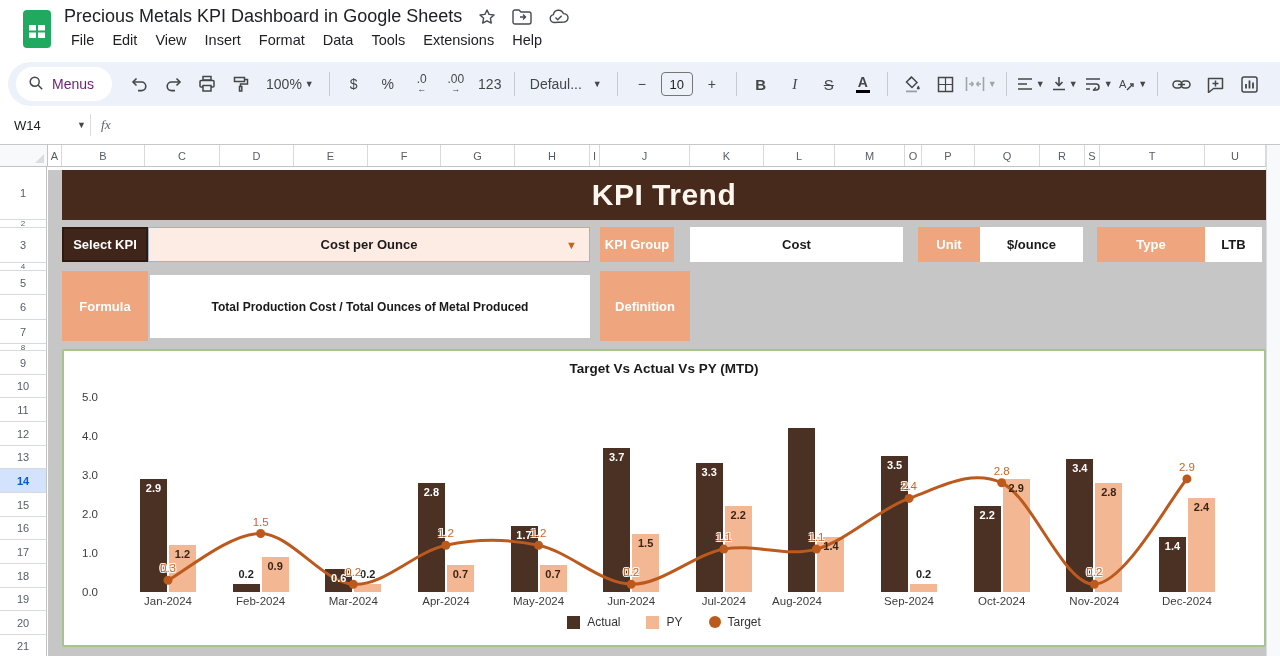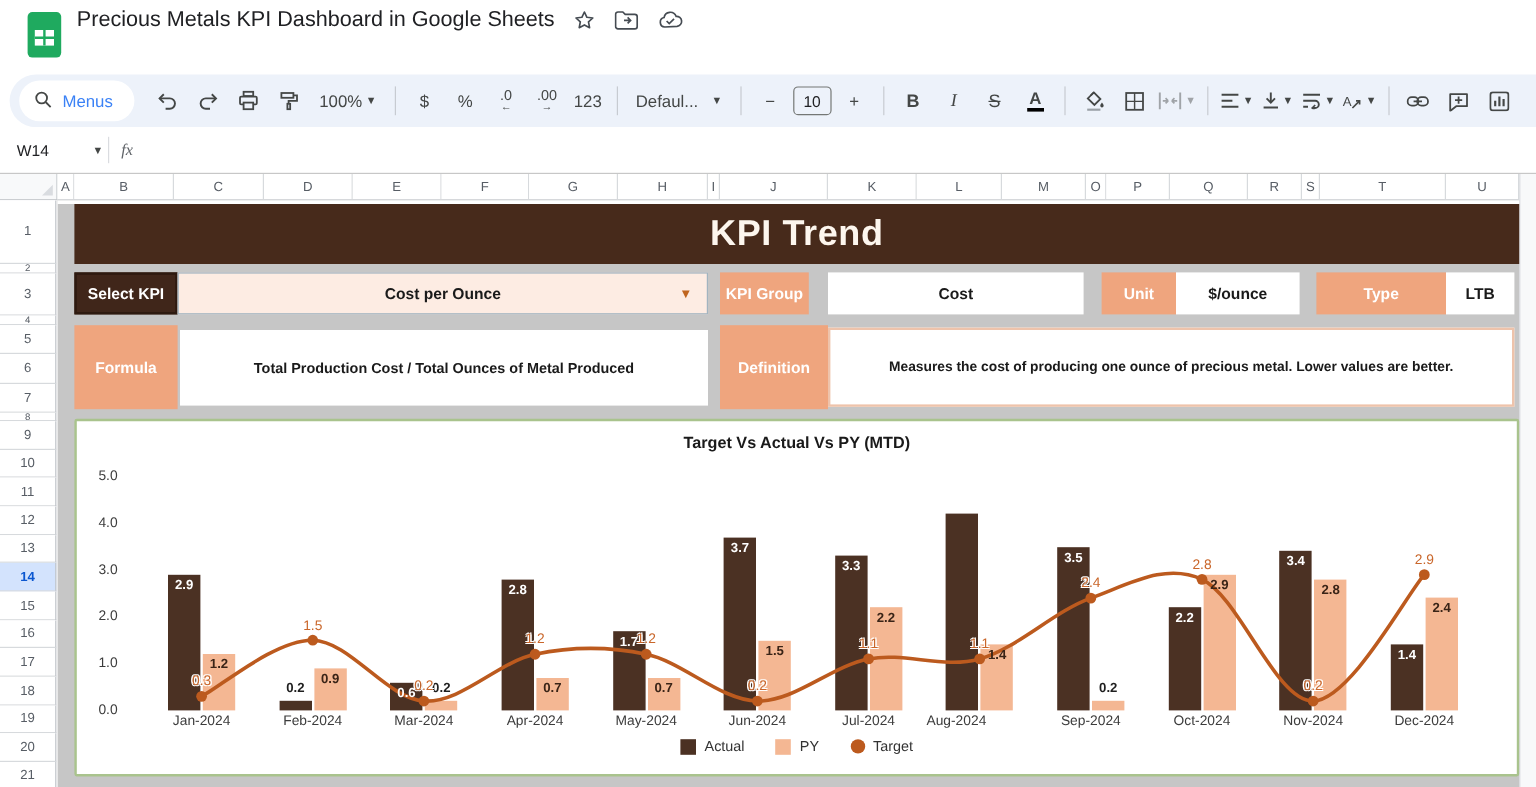--- a/index.html
+++ b/index.html
@@ -15,21 +15,21 @@
   .doc-title { font-size:18px; color:#202124; }
   .tb-ico { display:inline-flex; align-items:center; }
   .menubar { display:flex; gap:4px; margin-top:3px; }
   .menubar span { font-size:14.5px; color:#202124; padding:2px 7px; border-radius:4px; cursor:default; }
 
   
   .toolbar { position:absolute; left:8px; top:62px; width:1272px; height:44px; background:#edf2fa;
              border-radius:22px 0 0 22px; display:flex; align-items:center; gap:4px; padding-left:8px; overflow:hidden; }
   .menus-pill { display:flex; align-items:center; gap:8px; background:#fff; border-radius:18px;
                 height:34px; padding:0 18px 0 12px; margin-right:8px; }
-  .menus-pill span { font-size:14px; color:#3b82f6; }
+  .menus-pill span { font-size:14px; color:#701a75; }
   .tbtn { min-width:30px; height:32px; display:flex; align-items:center; justify-content:center;
           color:#444746; font-size:14px; border-radius:4px; position:relative; }
   .tdiv { width:1px; height:24px; background:#c7cbd1; margin:0 5px; }
   .caret { font-size:9px; color:#444746; margin-left:3px; }
   .zoom-btn, .font-btn { display:flex; align-items:center; padding:0 6px; }
   .font-btn { width:84px; justify-content:space-between; }
   .tbtn.txt { font-weight:400; }
   .b-bold { font-weight:700; font-size:15px; }
   .b-italic { font-style:italic; font-size:15px; font-family:"Liberation Serif", serif; }
   .b-strike { text-decoration:line-through; font-size:15px; }
@@ -125,20 +125,31 @@
               <path d="M8 8h5M11 5.5L13.5 8 11 10.5" fill="none" stroke="#454b52" stroke-width="1.4"></path>
             </svg>
         </span>
         <span class="tb-ico">
           <svg width="22" height="16" viewBox="0 0 22 16">
               <path d="M6 13.5a4 4 0 01-.6-7.9 5.2 5.2 0 0110-1 4.2 4.2 0 01.8 8.4z" fill="none" stroke="#454b52" stroke-width="1.4"></path>
               <path d="M7.5 8.5l2.2 2.2 4-4" fill="none" stroke="#454b52" stroke-width="1.4"></path>
             </svg>
         </span>
       </div>
+      <div class="menubar" id="menubar">
+          <span>File</span>
+          <span>Edit</span>
+          <span>View</span>
+          <span>Insert</span>
+          <span>Format</span>
+          <span>Data</span>
+          <span>Tools</span>
+          <span>Extensions</span>
+          <span>Help</span>
+        </div>
     </div>
   </div>
 
   <div class="toolbar" style="background: rgb(237, 242, 250);">
     <div class="menus-pill">
       <span>
         <svg width="16" height="16" viewBox="0 0 16 16">
             <circle cx="6.7" cy="6.7" r="4.5" fill="none" stroke="#444746" stroke-width="1.5"></circle>
             <line x1="10.2" y1="10.2" x2="14.2" y2="14.2" stroke="#444746" stroke-width="1.5"></line>
           </svg>
@@ -361,21 +372,20 @@
   <div class="box peach-label" style="left:600px;top:227px;width:74px;height:35px;">KPI Group</div>
   <div class="box white-val" style="left:690px;top:227px;width:213px;height:35px;">Cost</div>
   <div class="box peach-label" style="left:918px;top:227px;width:62px;height:35px;">Unit</div>
   <div class="box white-val" style="left:980px;top:227px;width:103px;height:35px;">$/ounce</div>
   <div class="box peach-label" style="left:1097px;top:227px;width:108px;height:35px;">Type</div>
   <div class="box white-val" style="left:1205px;top:227px;width:57px;height:35px;">LTB</div>
 
   <div class="box peach-label" style="left:62px;top:271px;width:86px;height:70px;">Formula</div>
   <div class="box white-val formula-box">Total Production Cost / Total Ounces of Metal Produced</div>
   <div class="box peach-label" style="left:600px;top:271px;width:90px;height:70px;">Definition</div>
-  <div class="box white-val definition-box">Measures the cost of producing one ounce of precious metal. Lower values are better.</div>
 
   <div class="chartbox"></div>
   <div class="chart-title">Target Vs Actual Vs PY (MTD)</div>
   <div id="chartlayer">
       <div class="ctick" style="left: 58px; top: 397px;">5.0</div>
       <div class="ctick" style="left: 58px; top: 436px;">4.0</div>
       <div class="ctick" style="left: 58px; top: 475px;">3.0</div>
       <div class="ctick" style="left: 58px; top: 514px;">2.0</div>
       <div class="ctick" style="left: 58px; top: 553px;">1.0</div>
       <div class="ctick" style="left: 58px; top: 592px;">0.0</div>

